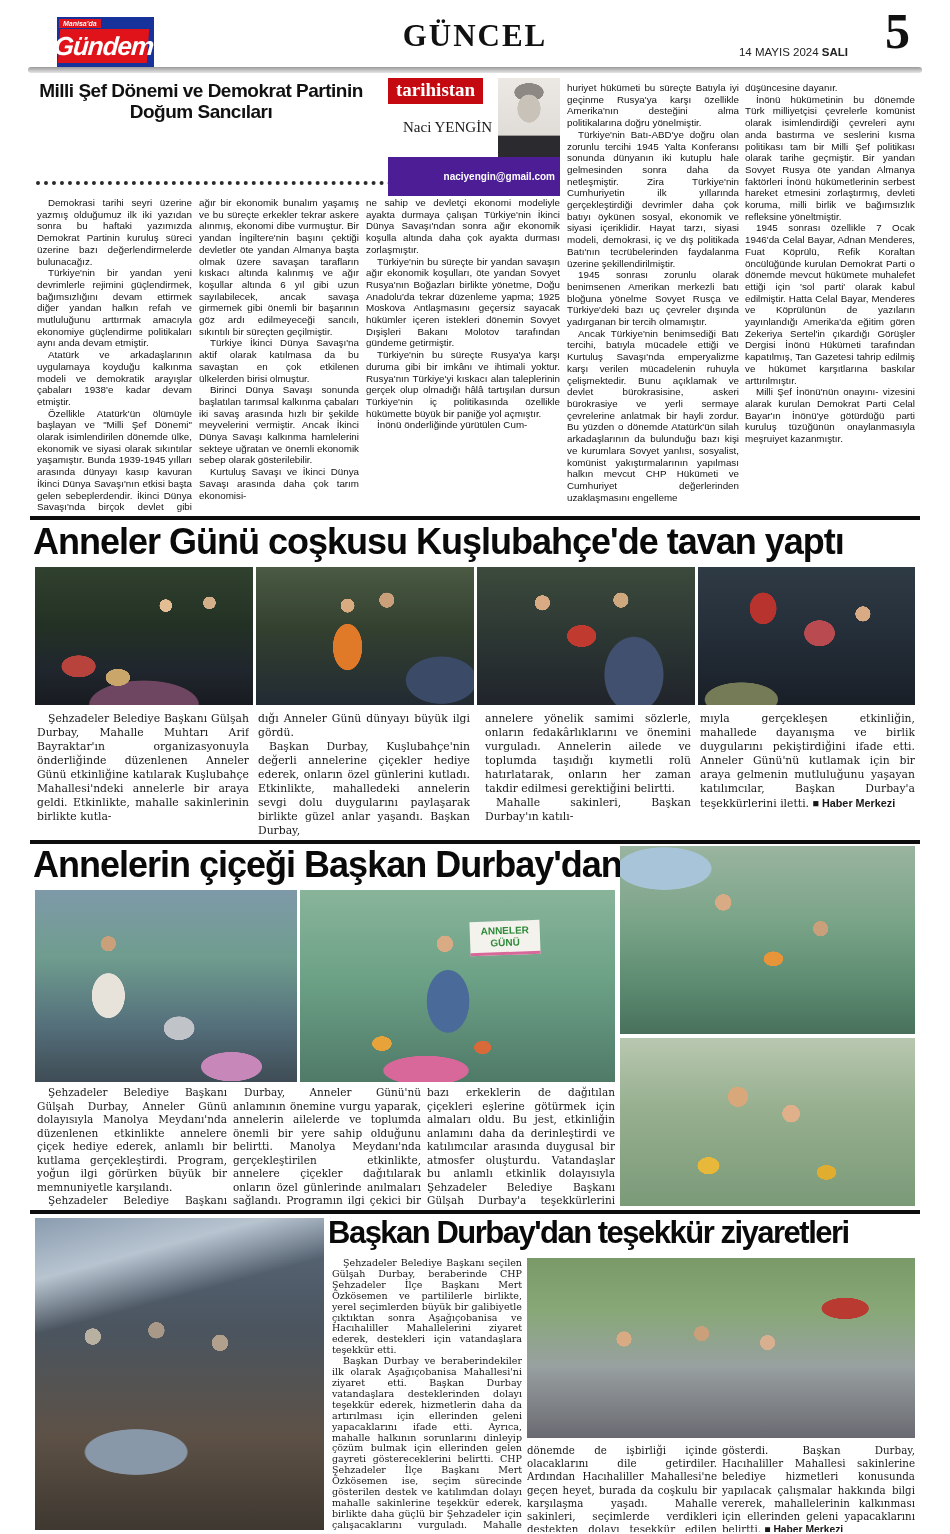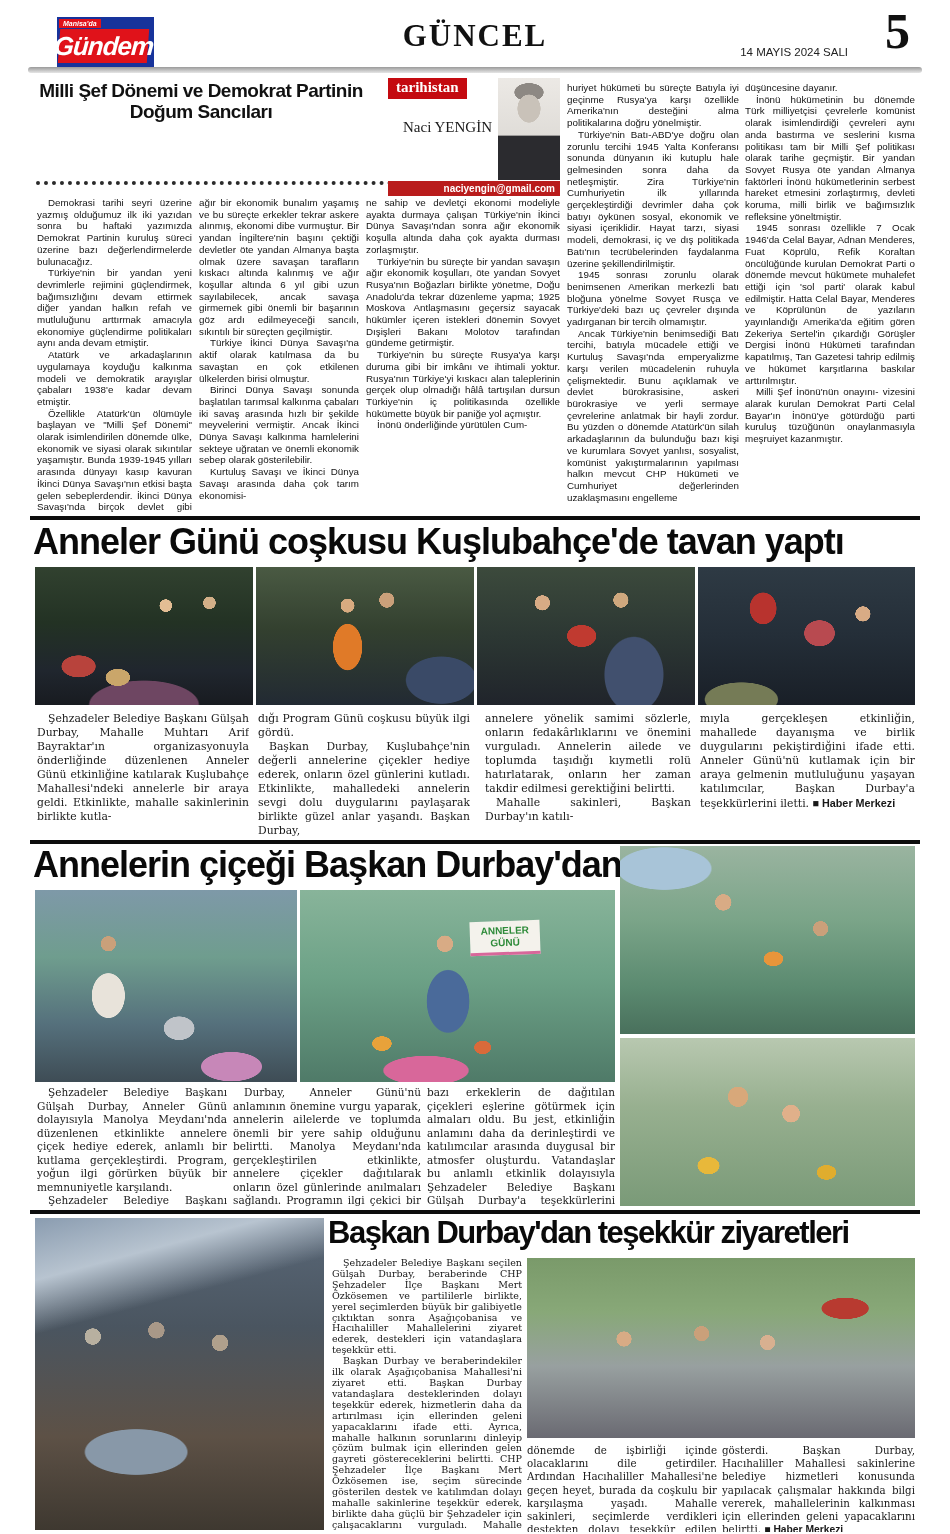--- a/index.html
+++ b/index.html
@@ -8,42 +8,42 @@
   
   .logo{position:absolute;left:57px;top:17px;width:97px;height:51px;background:#17339b;}
   .logo-tab{position:absolute;left:2px;top:2px;background:#e0121a;color:#fff;font-style:italic;
             font-weight:bold;font-size:7px;padding:1px 4px;line-height:1;}
   .logo-main{position:absolute;left:2px;top:12px;right:6px;bottom:5px;background:#e0121a;color:#fff;
              display:flex;align-items:center;justify-content:center;font-weight:bold;font-style:italic;
              font-size:26px;letter-spacing:-1px;transform:skewX(-4deg);}
   .section-title{position:absolute;left:0;right:0;top:18px;text-align:center;
                  font-family:"Liberation Serif",serif;font-weight:bold;font-size:31px;letter-spacing:2px;}
   .date-line{position:absolute;right:102px;top:46px;font-size:11.5px;color:#222;}
-  .date-line b{font-weight:normal;}
+  .date-line b{font-weight:bold;}
   .page-num{position:absolute;right:40px;top:6px;font-family:"Liberation Serif",serif;
             font-weight:bold;font-size:50px;line-height:1;}
   .hr-gray{position:absolute;left:28px;right:28px;top:67px;height:6px;border-radius:3px;
            background:linear-gradient(180deg,#9a9a9a,#e6e6e6);}
   
   .a1-head{position:absolute;left:36px;top:80px;width:330px;text-align:center;font-weight:bold;
            font-size:19px;line-height:1.13;letter-spacing:-0.5px;}
   .a1-dots{position:absolute;left:36px;top:181px;width:524px;height:0;border-top:4px dotted #2a2a2a;}
   .th-box{position:absolute;left:388px;top:78px;width:172px;height:118px;}
   .th-label{position:absolute;left:0;top:0;background:#c40a10;color:#fff;
-            font-family:"Liberation Serif",serif;font-weight:bold;font-size:15px;padding:1px 8px 3px;}
+            font-family:"Liberation Serif",serif;font-weight:bold;font-size:19px;padding:1px 8px 3px;}
   .th-name{position:absolute;left:0;top:40px;width:104px;text-align:right;
            font-family:"Liberation Serif",serif;font-size:15px;line-height:1.25;color:#1a1a1a;}
   .th-photo{position:absolute;right:0;top:0;width:62px;height:102px;
             background:
              radial-gradient(19px 23px at 50% 30%,#c9c2b9 0 60%,transparent 62%),
              radial-gradient(24px 15px at 50% 14%,#8d8883 0 60%,transparent 62%),
              linear-gradient(180deg,transparent 56%,#2b2b2f 57%),
              linear-gradient(180deg,#ece9e5 0%,#d6d3ce 100%);}
-  .th-email{position:absolute;left:0;bottom:0;width:100%;box-sizing:border-box;background:#b91c1c;
-            color:#fff;font-weight:bold;font-size:10px;text-align:right;padding:2px 5px;}
+  .th-email{position:absolute;left:0;bottom:0;width:100%;box-sizing:border-box;background:#4c1d95;
+            color:#fff;font-weight:bold;font-size:10px;text-align:right;padding:14px 5px;}
   .a1col{position:absolute;overflow:hidden;font-size:9.8px;line-height:11.7px;text-align:justify;color:#141414;}
   .a1col p,.cap p,.a4body p{margin:0;text-indent:11px;}
   .a1col p.cont,.cap p.cont,.a4body p.cont{text-indent:0;}
   #a1c1{left:37px;top:197px;width:155px;height:317px;}
   #a1c2{left:199px;top:197px;width:160px;height:317px;}
   #a1c3{left:366px;top:197px;width:194px;height:317px;}
   #a1c4{left:567px;top:82px;width:172px;height:432px;}
   #a1c5{left:745px;top:82px;width:170px;height:432px;}
   
   .rule{position:absolute;left:30px;width:890px;height:4px;background:#0d0d0d;}
@@ -185,21 +185,21 @@
 
   <div class="big-head" id="a2head">Anneler Günü coşkusu Kuşlubahçe'de tavan yaptı</div>
   <div class="photo p21" style="left:35px;top:567px;width:218px;height:138px;"></div>
   <div class="photo p22" style="left:256px;top:567px;width:218px;height:138px;"></div>
   <div class="photo p23" style="left:477px;top:567px;width:218px;height:138px;"></div>
   <div class="photo p24" style="left:698px;top:567px;width:217px;height:138px;"></div>
   <div class="cap a2cap" id="a2c1">
       <p>Şehzadeler Belediye Başkanı Gülşah Durbay, Mahalle Muhtarı Arif Bayraktar'ın organizasyonuyla önderliğinde düzenlenen Anneler Günü etkinliğine katılarak Kuşlubahçe Mahallesi'ndeki annelerle bir araya geldi. Etkinlikte, mahalle sakinlerinin birlikte kutla-</p>
     </div>
   <div class="cap a2cap" id="a2c2">
-      <p class="cont">dığı Program Günü coşkusu büyük ilgi gördü.</p>
+      <p class="cont">dığı Anneler Günü dünyayı büyük ilgi gördü.</p>
       <p>Başkan Durbay, Kuşlubahçe'nin değerli annelerine çiçekler hediye ederek, onların özel günlerini kutladı. Etkinlikte, mahalledeki annelerin sevgi dolu duygularını paylaşarak birlikte güzel anlar yaşandı. Başkan Durbay,</p>
     </div>
   <div class="cap a2cap" id="a2c3">
       <p class="cont">annelere yönelik samimi sözlerle, onların fedakârlıklarını ve önemini vurguladı. Annelerin ailede ve toplumda taşıdığı kıymetli rolü hatırlatarak, onların her zaman takdir edilmesi gerektiğini belirtti.</p>
       <p>Mahalle sakinleri, Başkan Durbay'ın katılı-</p>
     </div>
   <div class="cap a2cap" id="a2c4">
       <p class="cont">mıyla gerçekleşen etkinliğin, mahallede dayanışma ve birlik duygularını pekiştirdiğini ifade etti. Anneler Günü'nü kutlamak için bir araya gelmenin mutluluğunu yaşayan katılımcılar, Başkan Durbay'a teşekkürlerini iletti. <b>■ Haber Merkezi</b></p>
     </div>
 

